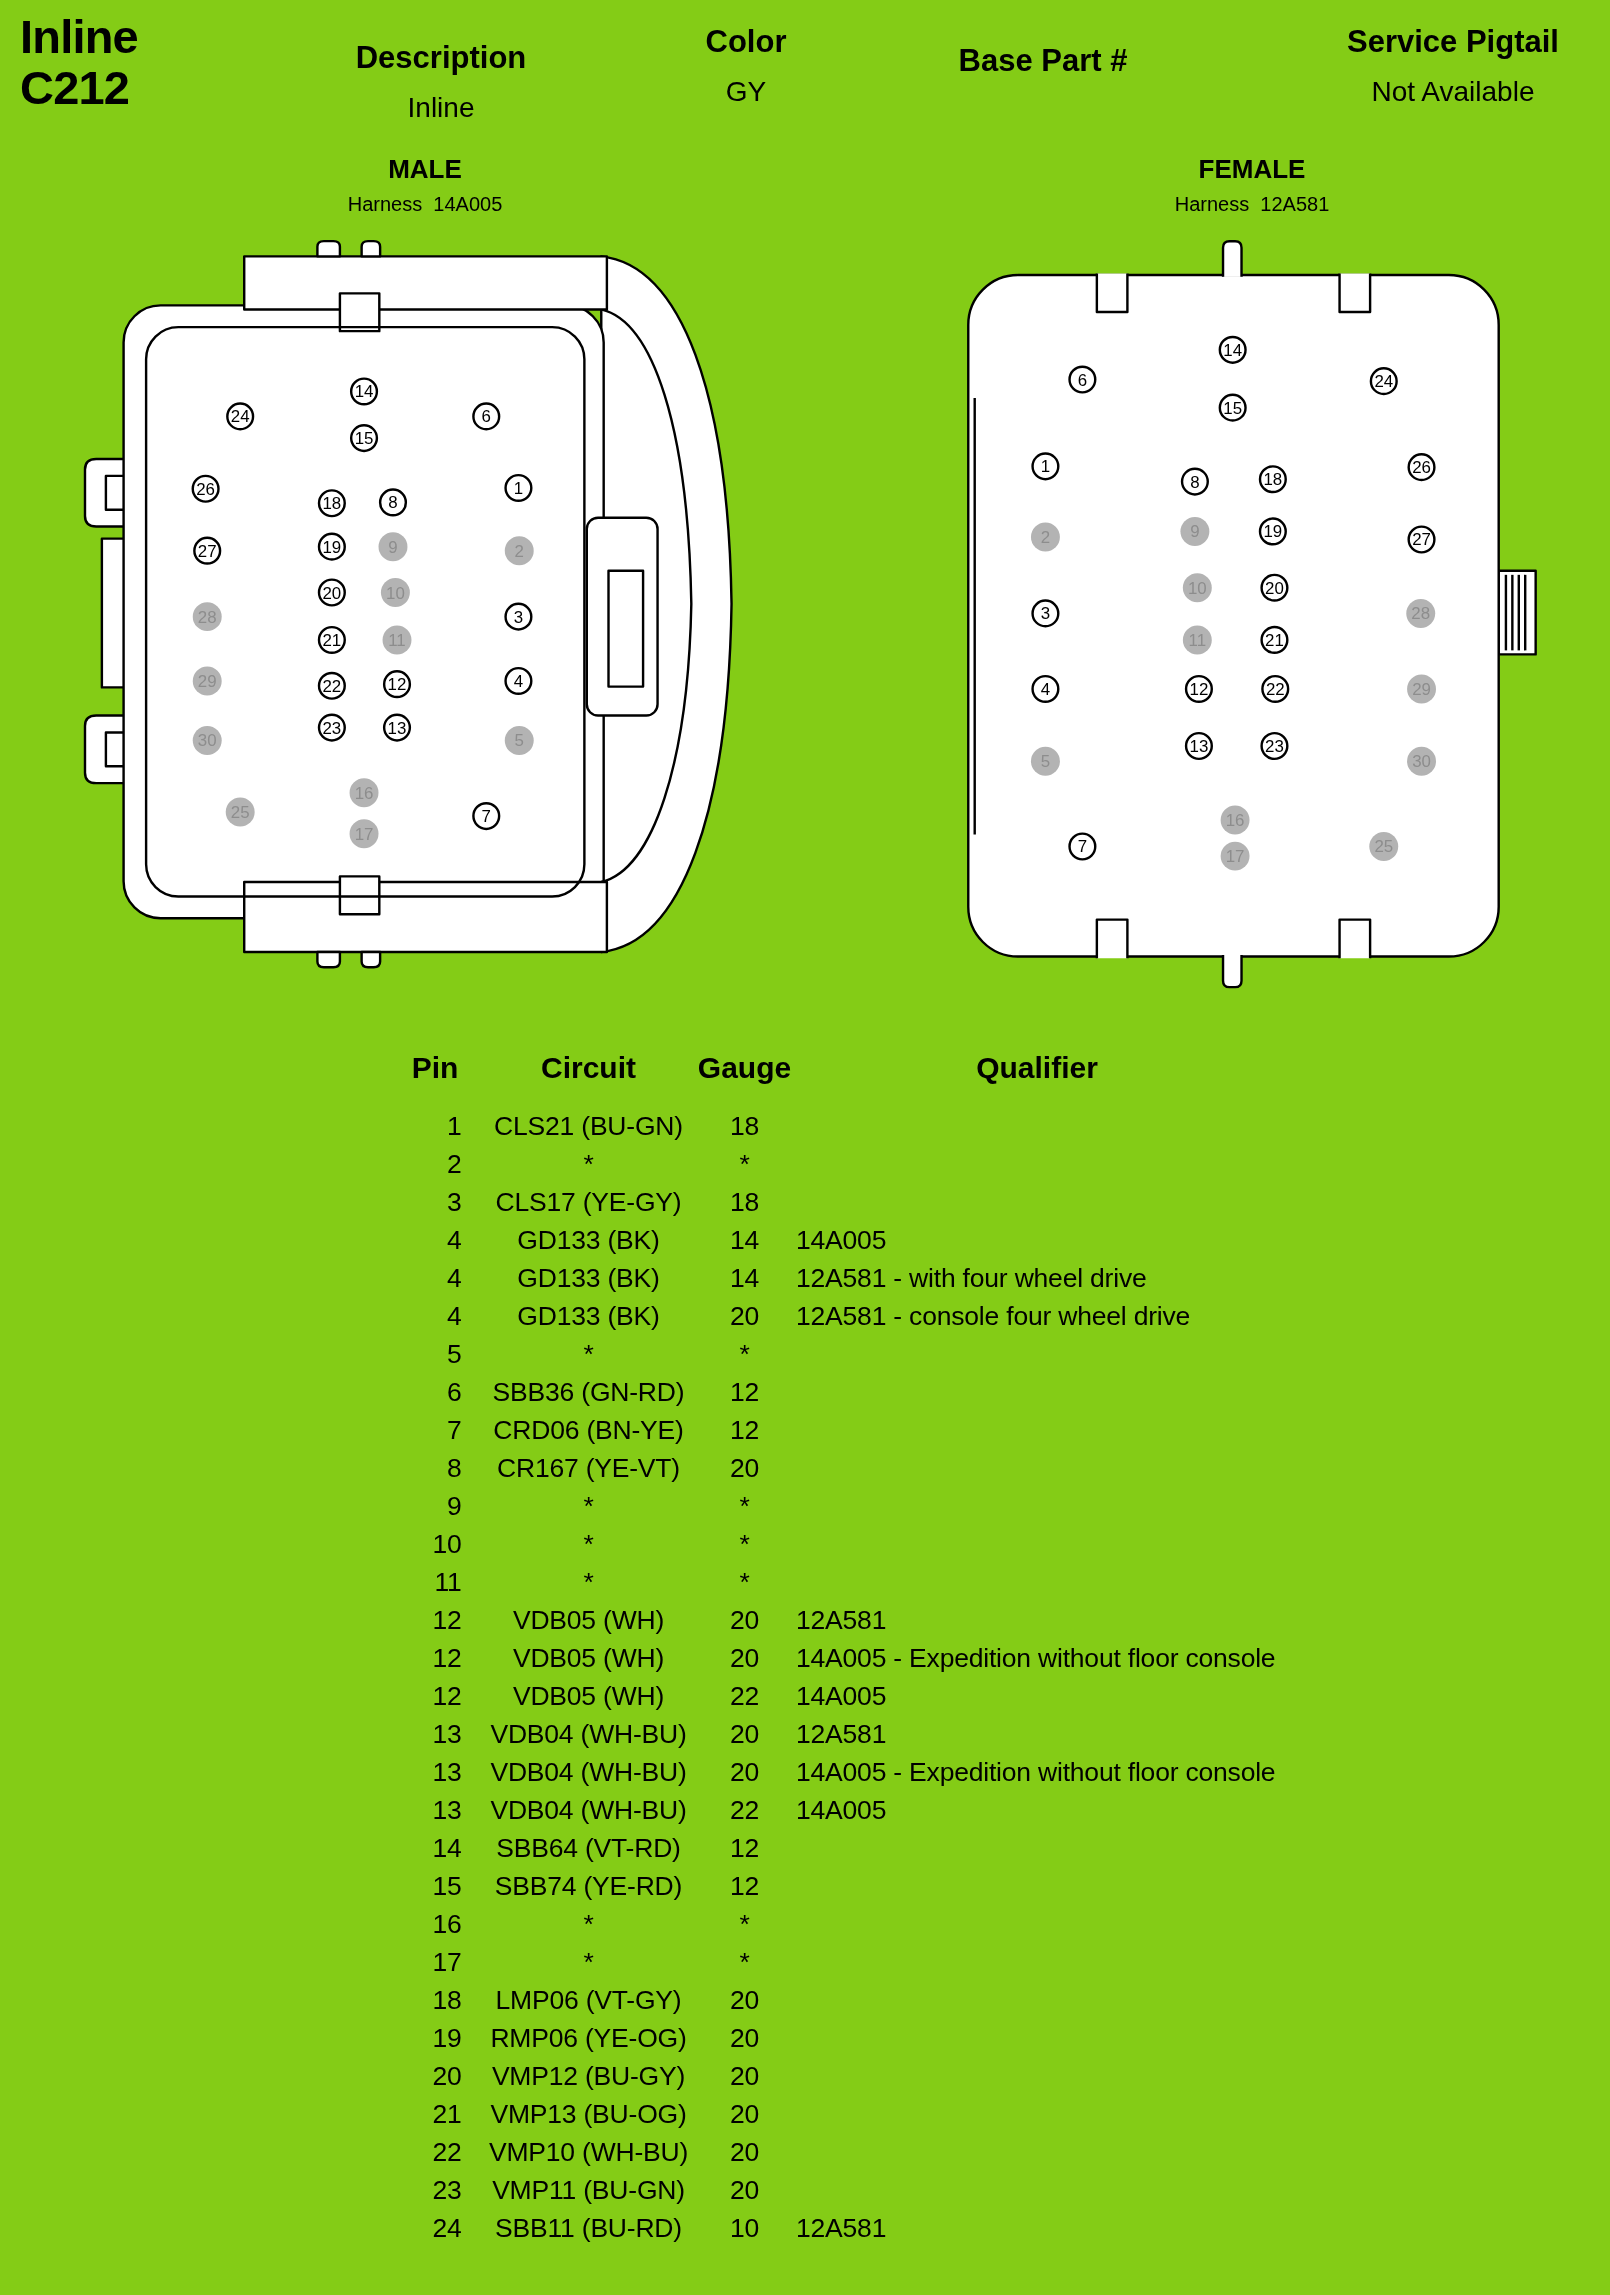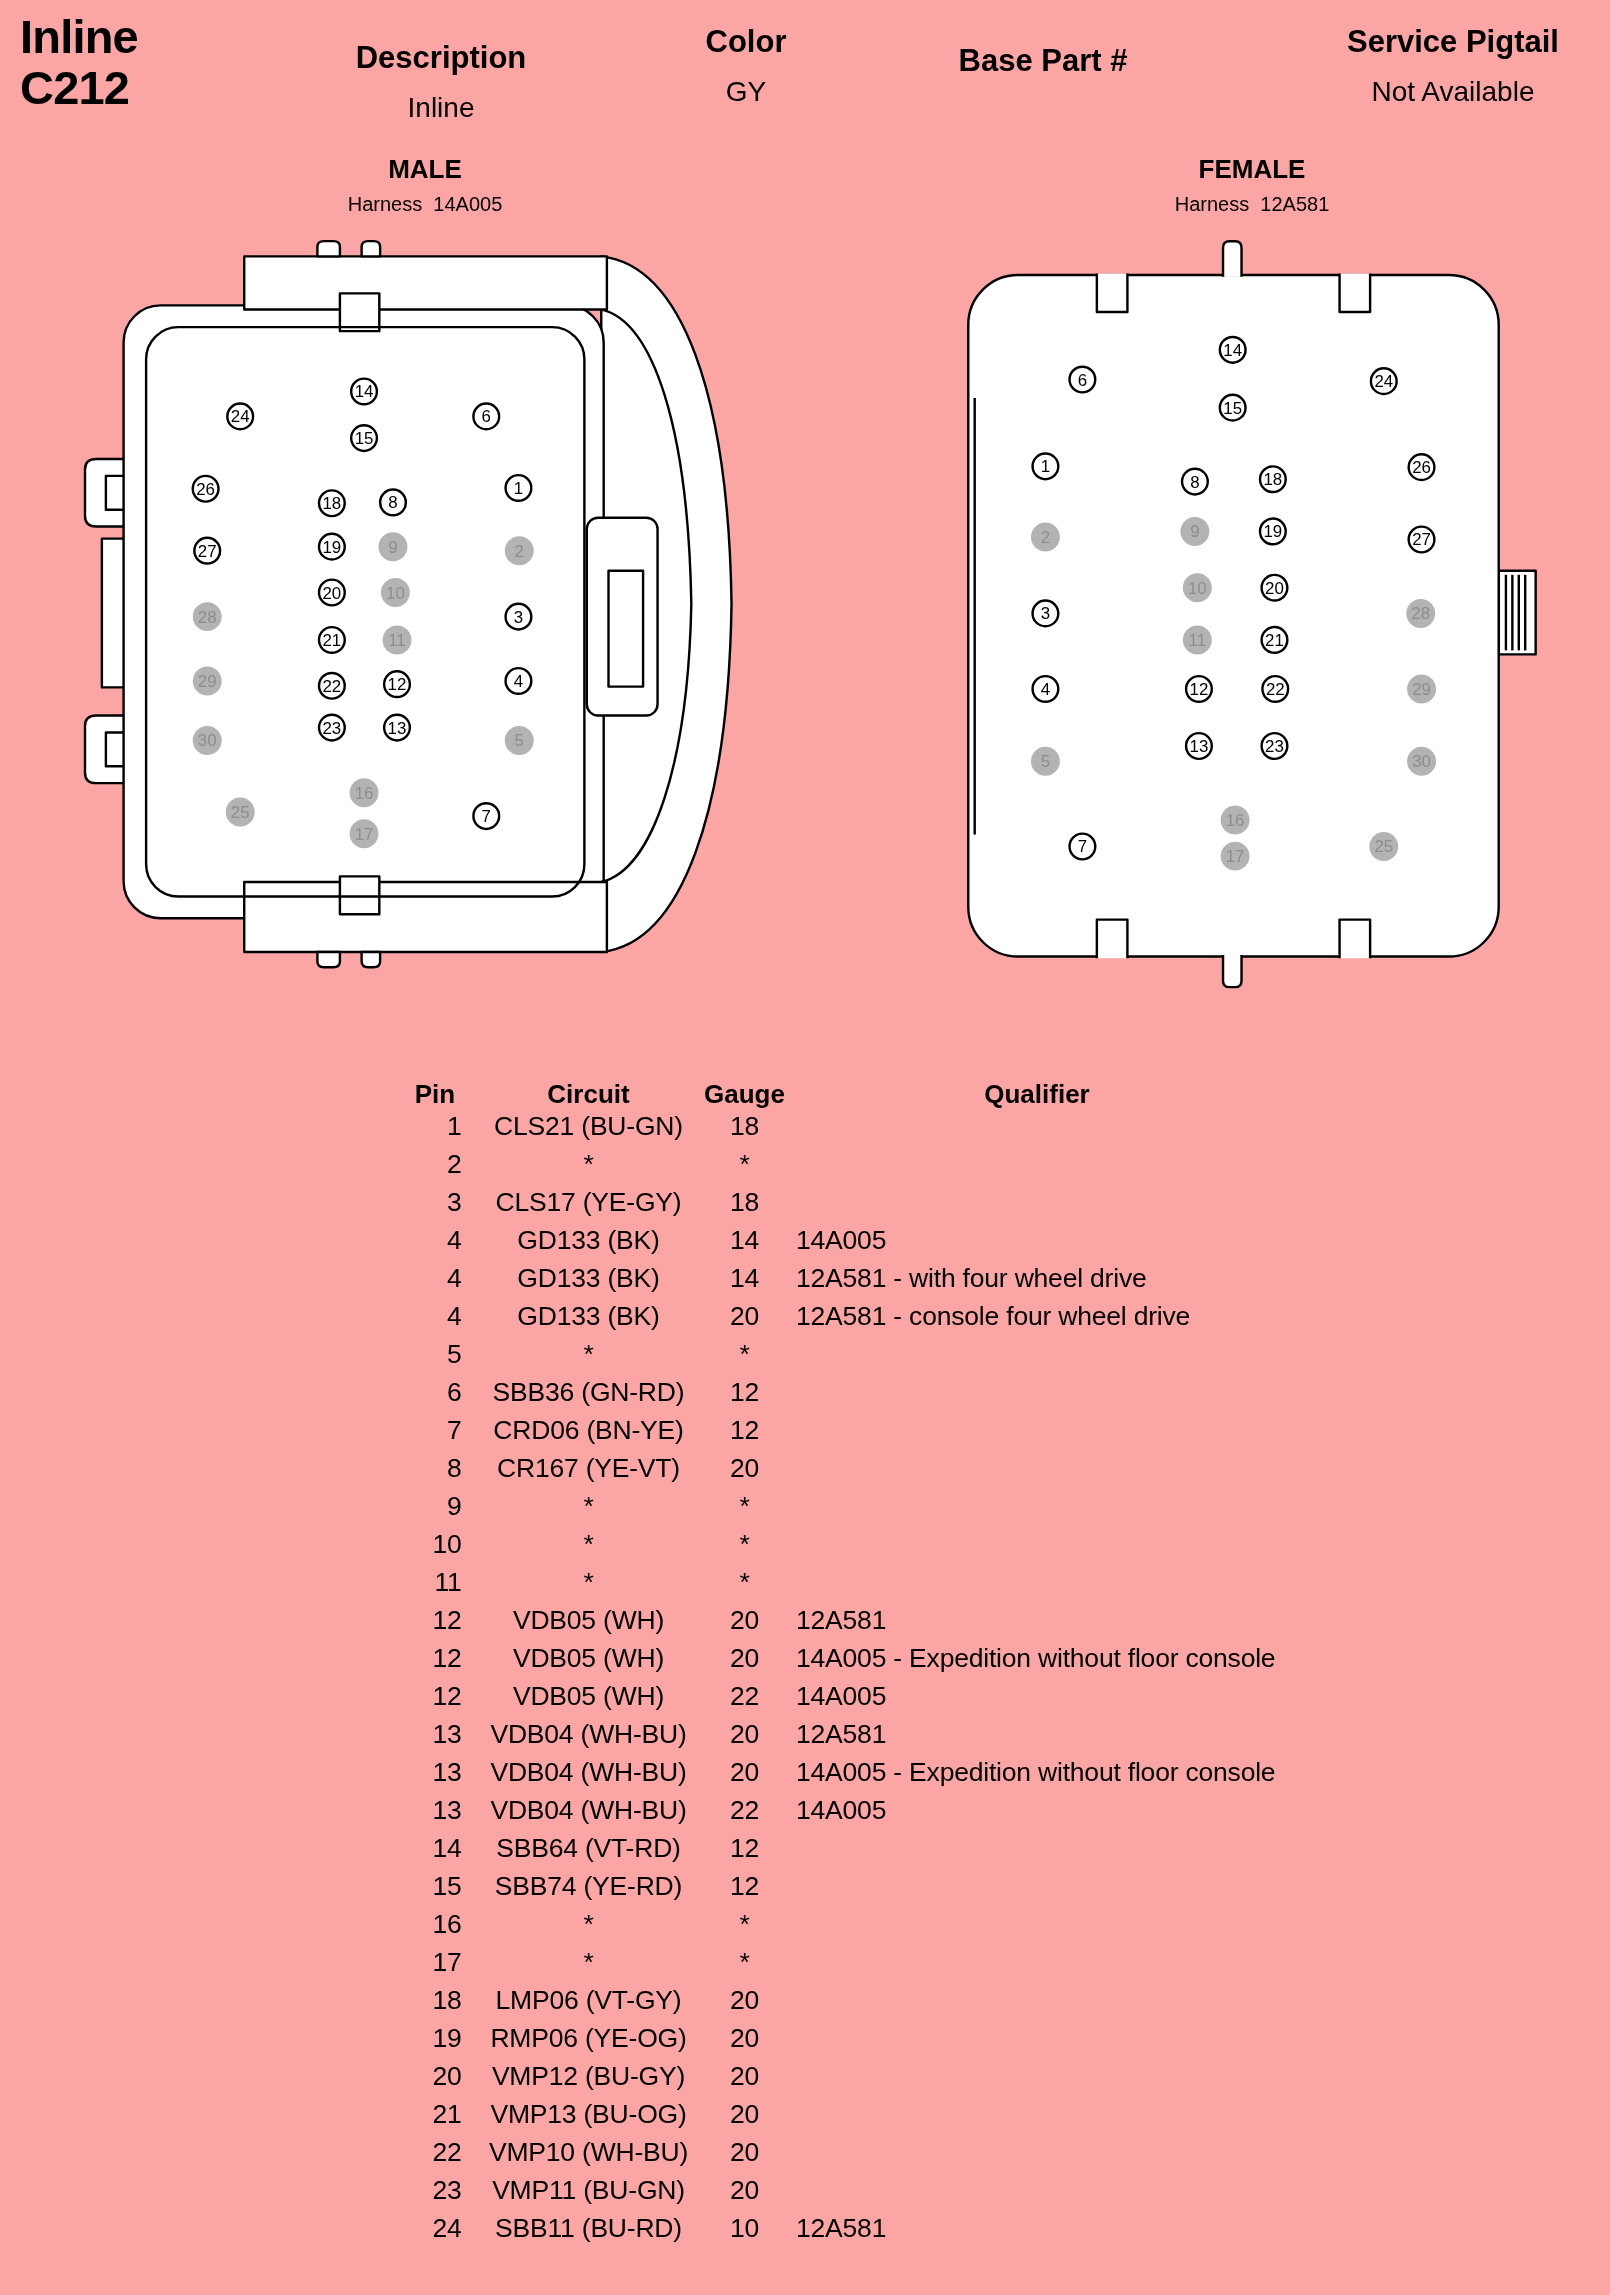--- a/index.html
+++ b/index.html
@@ -1,32 +1,32 @@
 <!DOCTYPE html>
 <html style="font-size:13px"><head>
 <meta charset="utf-8">
 <style>
   html,body{margin:0;padding:0;background:#fff;}
   #page{
-    position:relative;width:1611px;height:2295px;background:#fca5a5;
+    position:relative;width:1611px;height:2295px;background:#84cc16;
     font-family:"Liberation Sans", sans-serif;color:#000;overflow:hidden;
   }
   .abs{position:absolute;}
   
   .conn-id{left:20px;top:11.3px;font-size:47px;font-weight:bold;line-height:51px;letter-spacing:-0.8px;}
   .hcol{width:354px;text-align:center;}
   .hcol .hlabel{font-size:31px;font-weight:bold;}
   .hcol .hvalue{font-size:28px;margin-top:16px;}
   
   .side-title{width:354px;text-align:center;font-size:26px;font-weight:bold;}
   .side-sub{width:354px;text-align:center;font-size:20px;white-space:pre;}
   svg text{font-family:"Liberation Sans", sans-serif;}
   
   .tblhead,.trow{display:flex;align-items:baseline;}
-  .tblhead{left:386px;top:1079px;width:997px;position:absolute;font-size:26px;font-weight:bold;}
+  .tblhead{left:386px;top:1051px;width:997px;position:absolute;font-size:30px;font-weight:bold;}
   .tbody{left:386px;top:1111px;width:1141px;position:absolute;font-size:26.5px;letter-spacing:-0.2px;}
   .trow{height:38px;}
   .c-pin{width:98px;text-align:right;padding-right:22.5px;box-sizing:border-box;}
   .c-circuit{width:209px;text-align:center;}
   .c-gauge{width:103px;text-align:center;}
   .c-qual{margin-left:0;text-align:left;white-space:nowrap;}
   .h-pin{width:98px;text-align:center;}
   .h-circuit{width:209px;text-align:center;}
   .h-gauge{width:103px;text-align:center;}
   .h-qual{width:466px;margin-left:8px;text-align:center;}

